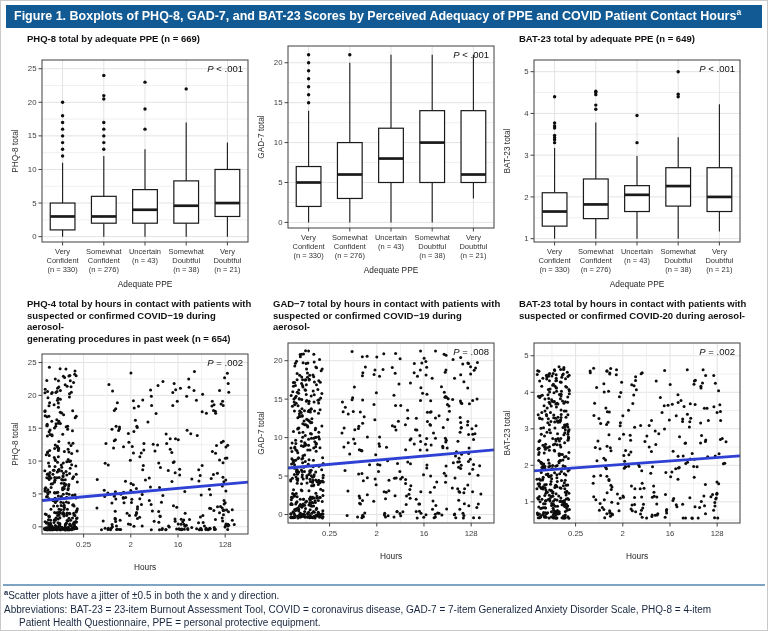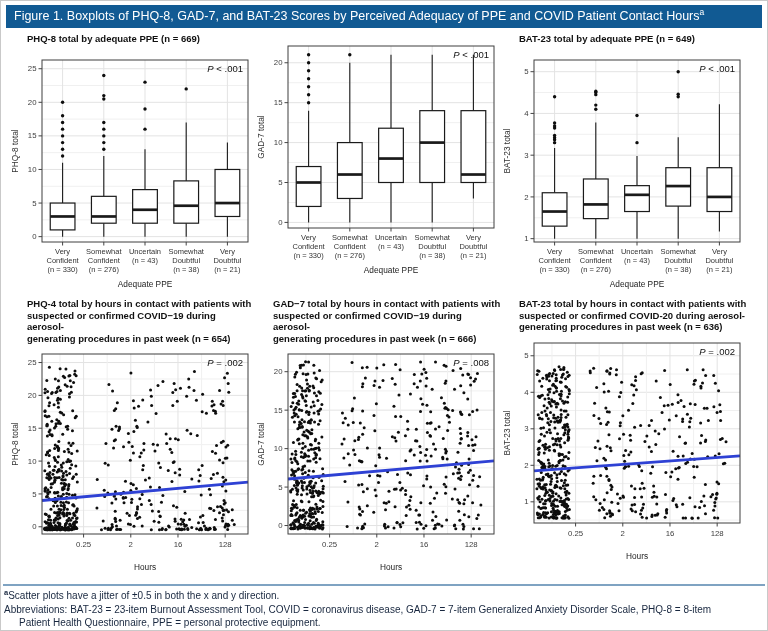--- a/index.html
+++ b/index.html
@@ -1,18 +1,18 @@
 <!DOCTYPE html>
 <html><head>
 <meta charset="utf-8">
 <style>
   html,body{margin:0;padding:0;background:#ffffff;}
   body{width:768px;height:631px;font-family:"Liberation Sans",sans-serif;}
   .figure{position:relative;width:768px;height:631px;box-sizing:border-box;border:1px solid #c9c9c9;background:#fff;overflow:hidden;}
-  .title-bar{margin:4px 5px 0 5px;height:23px;background:#115a93;color:#ffffff;font-weight:normal;font-size:12.5px;line-height:23px;padding-left:8px;box-sizing:border-box;}
+  .title-bar{margin:4px 5px 0 5px;height:23px;background:#115a93;color:#ffffff;font-weight:bold;font-size:12.5px;line-height:23px;padding-left:8px;box-sizing:border-box;}
   .title-bar sup{font-size:8.5px;line-height:0;}
   .row{display:flex;padding:0 8px;margin-top:5px;}
   .panel{width:246px;flex:0 0 246px;}
   .panel-title{font-size:9.5px;font-weight:bold;color:#111;padding-left:18px;line-height:11.5px;margin-bottom:2px;min-height:12px;}
   .panel-title.multi{min-height:35px;margin-bottom:0;}
   svg.chart{display:block;}
   .footer{margin-top:6px;}
   .rule{height:2px;background:#7fa3c2;margin:0 2px;}
   .fn-block{padding:3px 3px 2px 3px;}
   .fn{font-size:10px;color:#18273f;line-height:13.5px;}
@@ -1001,21 +1001,20 @@
           <text x="27.5" y="21.140145985401467" font-size="7.8" fill="#404040" text-anchor="end">25</text>
           <text x="9" y="100" font-size="8.3" fill="#333" text-anchor="middle" transform="rotate(-90 9 100)">PHQ-8 total</text>
           <text x="136" y="226" font-size="8.3" fill="#222" text-anchor="middle">Hours</text>
           <text x="234" y="22" font-size="9.5" fill="#111" text-anchor="end"><tspan font-style="italic">P</tspan><tspan> = .002</tspan></text>
         </svg>
     </div>
     <div class="panel">
       <div class="panel-title multi">
         <div>GAD−7 total by hours in contact with patients with</div>
         <div>suspected or confirmed COVID−19 during aerosol-</div>
-        <div>generating procedures in past week (n = 666)</div>
       </div>
       <svg class="chart" width="246" height="234" viewBox="0 0 246 234">
           <line x1="33" x2="239" y1="162.30769230769232" y2="162.30769230769232" stroke="#f0f0f0" stroke-width="1"></line>
           <line x1="33" x2="239" y1="123.84615384615385" y2="123.84615384615385" stroke="#f0f0f0" stroke-width="1"></line>
           <line x1="33" x2="239" y1="85.3846153846154" y2="85.3846153846154" stroke="#f0f0f0" stroke-width="1"></line>
           <line x1="33" x2="239" y1="46.923076923076934" y2="46.923076923076934" stroke="#f0f0f0" stroke-width="1"></line>
           <line x1="33" x2="239" y1="181.53846153846155" y2="181.53846153846155" stroke="#e3e3e3" stroke-width="1"></line>
           <line x1="33" x2="239" y1="143.0769230769231" y2="143.0769230769231" stroke="#e3e3e3" stroke-width="1"></line>
           <line x1="33" x2="239" y1="104.61538461538463" y2="104.61538461538463" stroke="#e3e3e3" stroke-width="1"></line>
           <line x1="33" x2="239" y1="66.15384615384616" y2="66.15384615384616" stroke="#e3e3e3" stroke-width="1"></line>
@@ -1716,21 +1715,20 @@
           <text x="27.5" y="30.29230769230768" font-size="7.8" fill="#404040" text-anchor="end">20</text>
           <text x="9" y="100" font-size="8.3" fill="#333" text-anchor="middle" transform="rotate(-90 9 100)">GAD-7 total</text>
           <text x="136" y="226" font-size="8.3" fill="#222" text-anchor="middle">Hours</text>
           <text x="234" y="22" font-size="9.5" fill="#111" text-anchor="end"><tspan font-style="italic">P</tspan><tspan> = .008</tspan></text>
         </svg>
     </div>
     <div class="panel">
       <div class="panel-title multi">
         <div>BAT-23 total by hours in contact with patients with</div>
         <div>suspected or confirmed COVID-20 during aerosol-</div>
-        <div>generating procedures in past week (n = 636)</div>
       </div>
       <svg class="chart" width="246" height="234" viewBox="0 0 246 234">
           <line x1="33" x2="239" y1="187.079107505071" y2="187.079107505071" stroke="#f0f0f0" stroke-width="1"></line>
           <line x1="33" x2="239" y1="150.56795131845843" y2="150.56795131845843" stroke="#f0f0f0" stroke-width="1"></line>
           <line x1="33" x2="239" y1="114.05679513184583" y2="114.05679513184583" stroke="#f0f0f0" stroke-width="1"></line>
           <line x1="33" x2="239" y1="77.54563894523326" y2="77.54563894523326" stroke="#f0f0f0" stroke-width="1"></line>
           <line x1="33" x2="239" y1="41.03448275862067" y2="41.03448275862067" stroke="#f0f0f0" stroke-width="1"></line>
           <line x1="33" x2="239" y1="168.8235294117647" y2="168.8235294117647" stroke="#e3e3e3" stroke-width="1"></line>
           <line x1="33" x2="239" y1="132.31237322515213" y2="132.31237322515213" stroke="#e3e3e3" stroke-width="1"></line>
           <line x1="33" x2="239" y1="95.80121703853955" y2="95.80121703853955" stroke="#e3e3e3" stroke-width="1"></line>
@@ -2404,19 +2402,19 @@
           <text x="136" y="226" font-size="8.3" fill="#222" text-anchor="middle">Hours</text>
           <text x="234" y="22" font-size="9.5" fill="#111" text-anchor="end"><tspan font-style="italic">P</tspan><tspan> = .002</tspan></text>
         </svg>
     </div>
   </div>
 
   <div class="footer">
     <div class="rule top"></div>
     <div class="fn-block">
       <div class="fn"><sup>a</sup><span>Scatter plots have a jitter of ±0.5 in both the x and y direction.</span></div>
-      <div class="fn">Abbreviations: BAT-23 = 23-item Burnout Assessment Tool, COVID = coronavirus disease, GAD-7 = 7-item Generalized Anxiety Disorder Scale, PHQ-8 = 8-item</div>
+      <div class="fn">Abbreviations: BAT-23 = 23-item Burnout Assessment Tool, COVID = coronavirus disease, GAD-7 = 7-item Generalized Anxiety Disorder Scale, PHQ-8 = 4-item</div>
       <div class="fn indent">Patient Health Questionnaire, PPE = personal protective equipment.</div>
     </div>
 
   </div>
 
 </div>
 
 </body></html>

